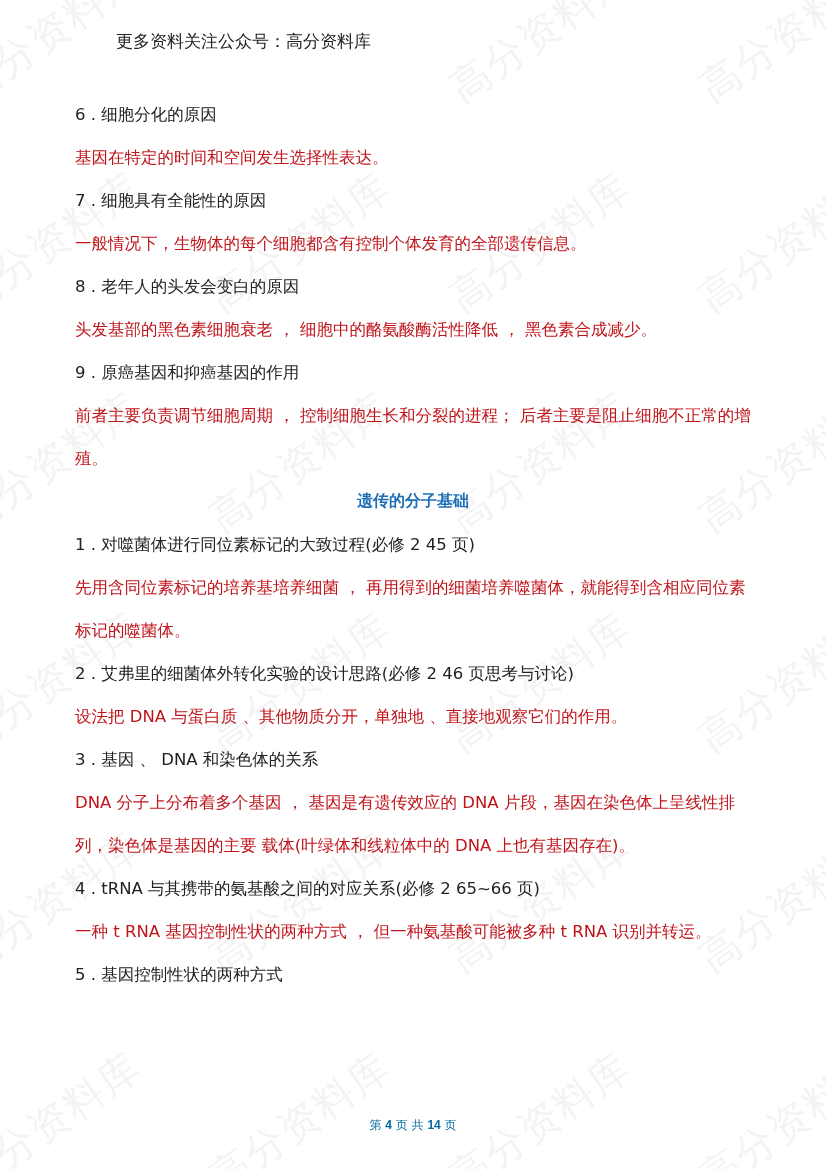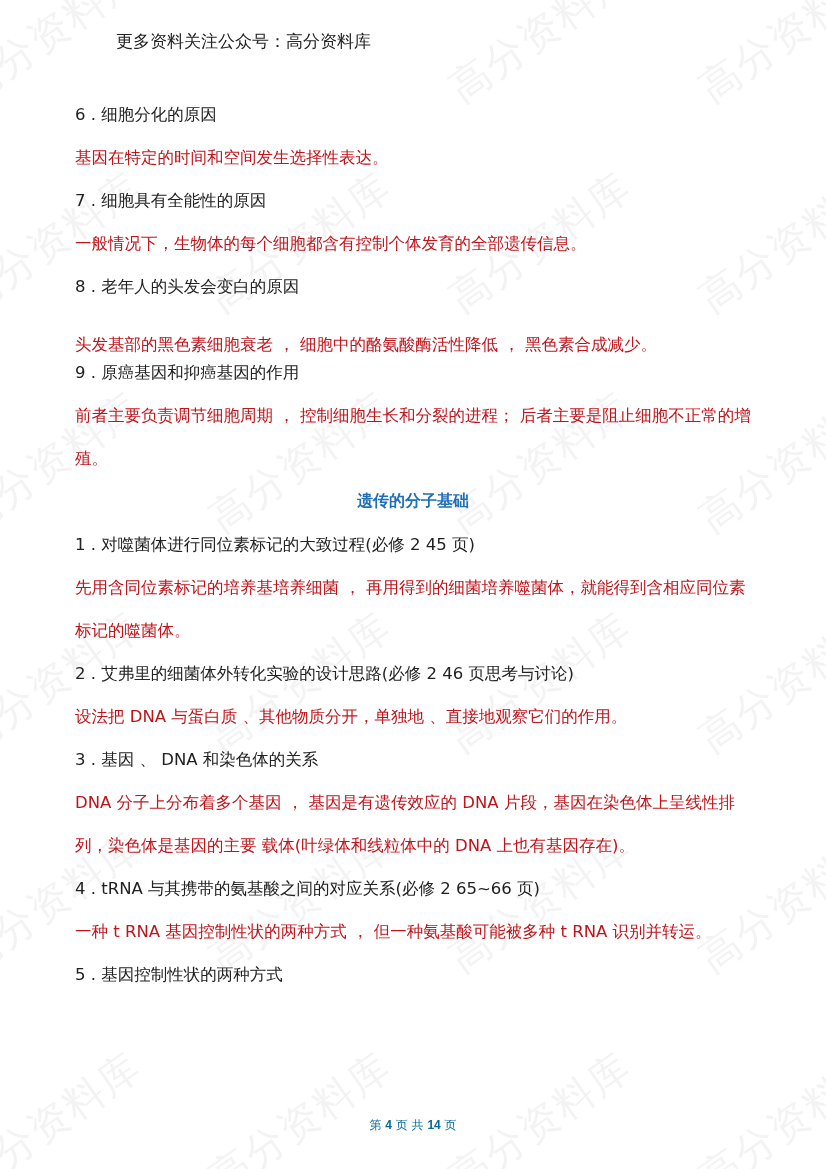--- a/index.html
+++ b/index.html
@@ -109,21 +109,21 @@
 
   <div class="header-line">更多资料关注公众号：高分资料库</div>
 
   <div class="line q" style="top:104px;">6 .  细胞分化的原因</div>
   <div class="line a" style="top:147px;">基因在特定的时间和空间发生选择性表达。</div>
 
   <div class="line q" style="top:190px;">7 .  细胞具有全能性的原因</div>
   <div class="line a" style="top:233px;">一般情况下，生物体的每个细胞都含有控制个体发育的全部遗传信息。</div>
 
   <div class="line q" style="top:276px;">8 .  老年人的头发会变白的原因</div>
-  <div class="line a" style="top:334px;">头发基部的黑色素细胞衰老 ， 细胞中的酪氨酸酶活性降低 ， 黑色素合成减少。</div>
+  <div class="line a" style="top:319px;">头发基部的黑色素细胞衰老 ， 细胞中的酪氨酸酶活性降低 ， 黑色素合成减少。</div>
 
   <div class="line q" style="top:362px;">9 .  原癌基因和抑癌基因的作用</div>
   <div class="line a" style="top:405px;">前者主要负责调节细胞周期 ， 控制细胞生长和分裂的进程；  后者主要是阻止细胞不正常的增</div>
   <div class="line a" style="top:448px;">殖。</div>
 
   <div class="section-title" style="top:491px;">遗传的分子基础</div>
 
   <div class="line q" style="top:534px;">1 .  对噬菌体进行同位素标记的大致过程(必修 2 45 页)</div>
   <div class="line a" style="top:577px;">先用含同位素标记的培养基培养细菌 ， 再用得到的细菌培养噬菌体，就能得到含相应同位素</div>
   <div class="line a" style="top:620px;">标记的噬菌体。</div>

